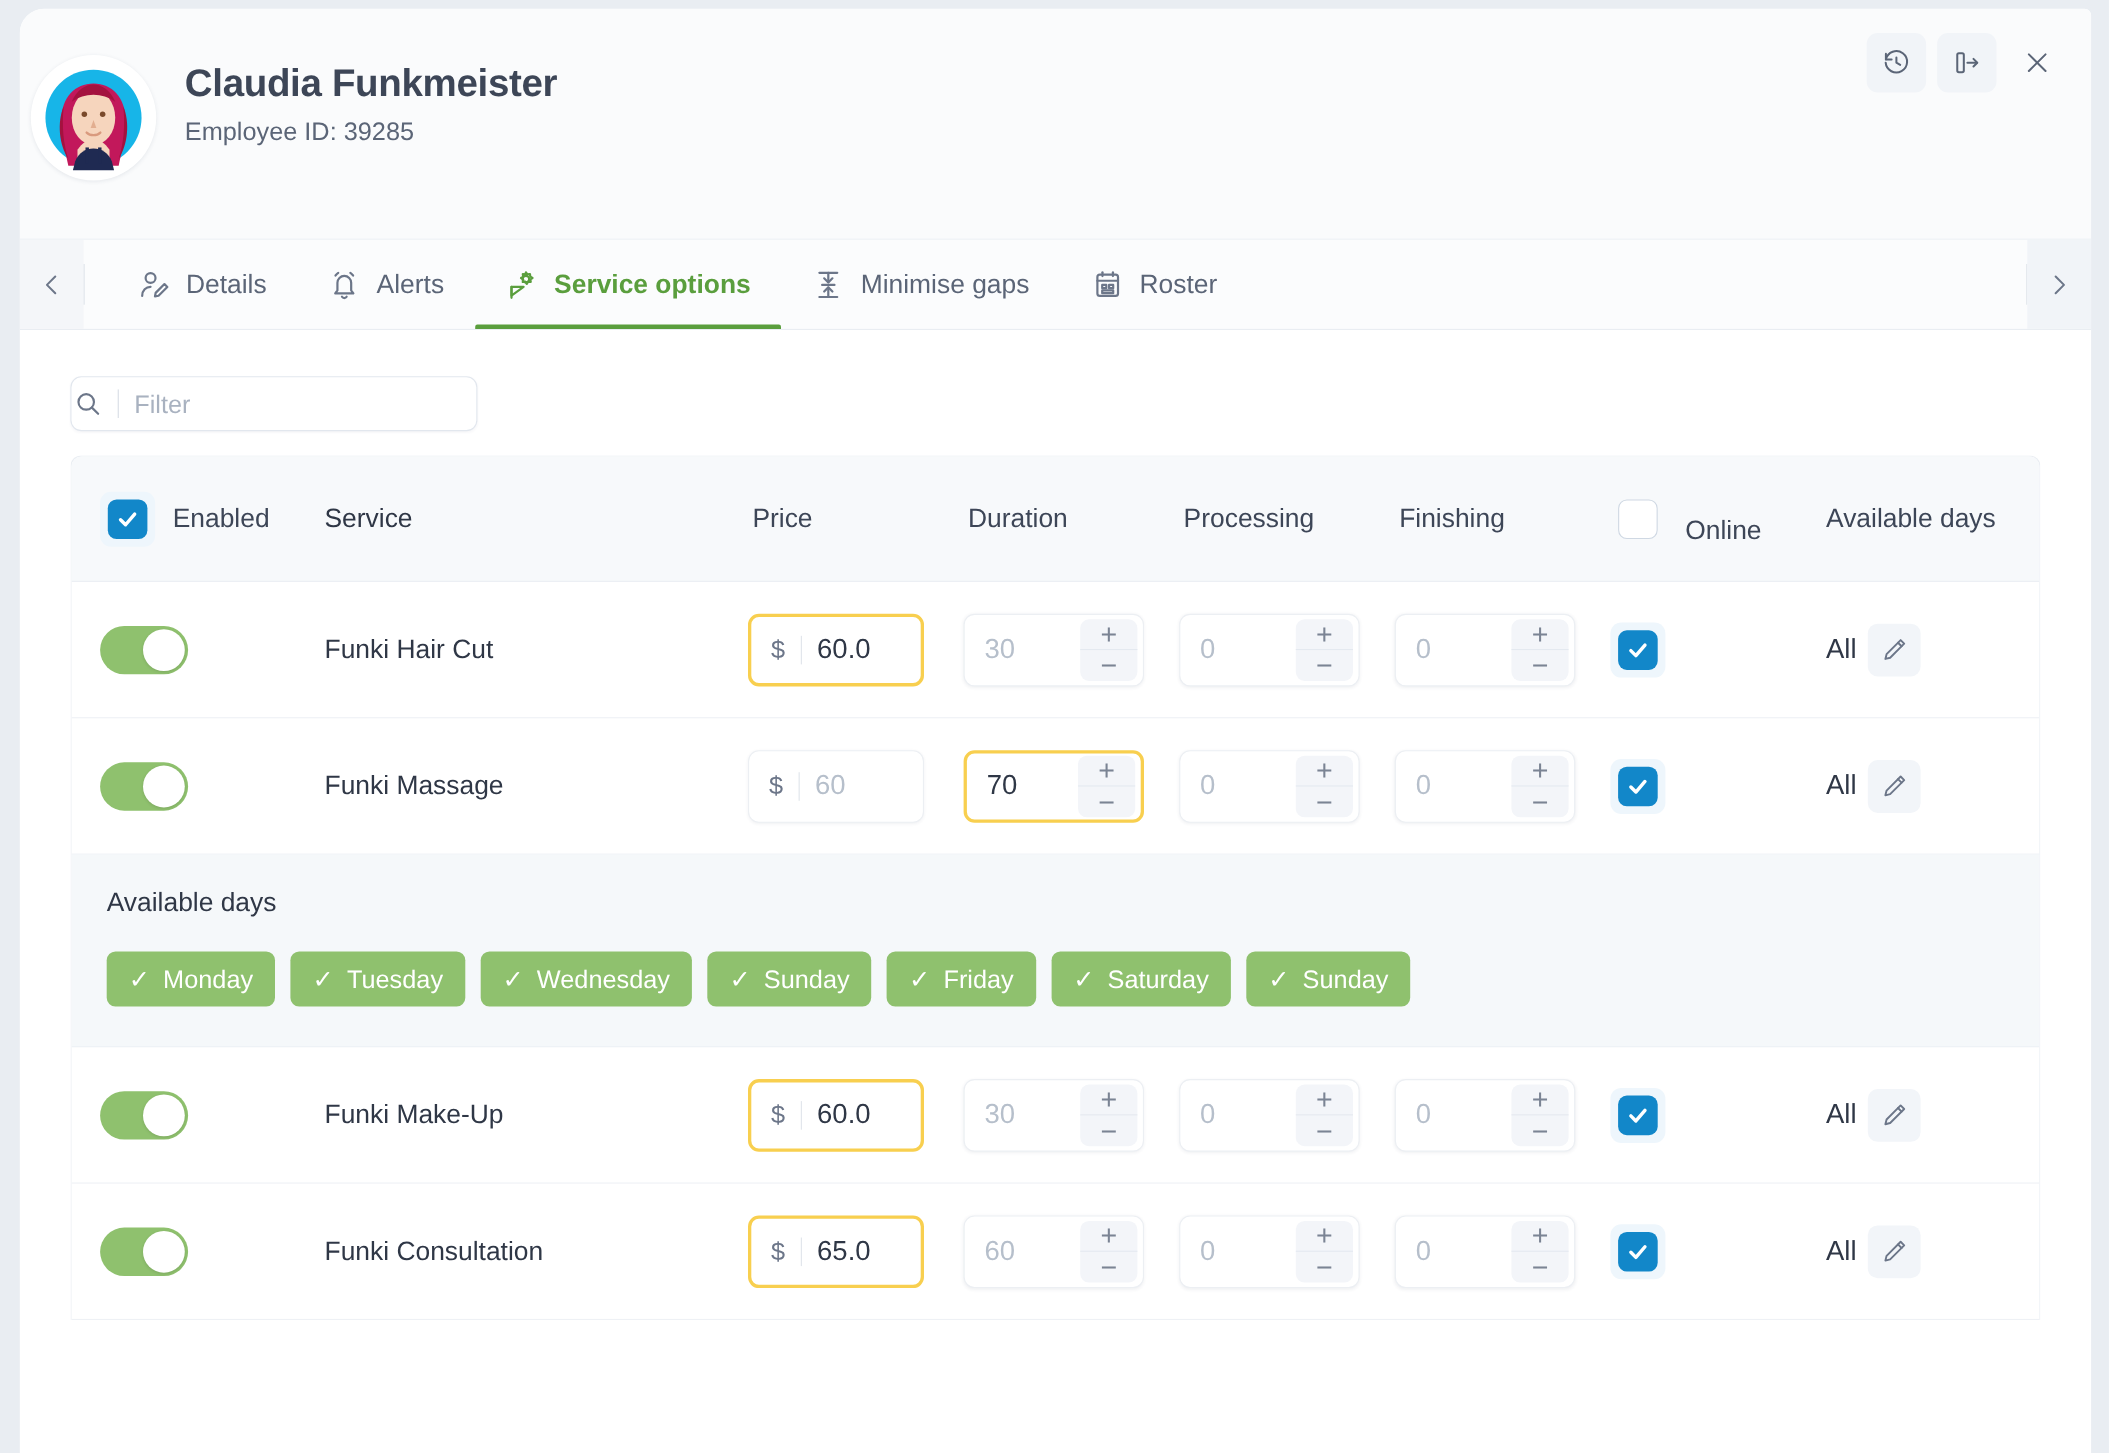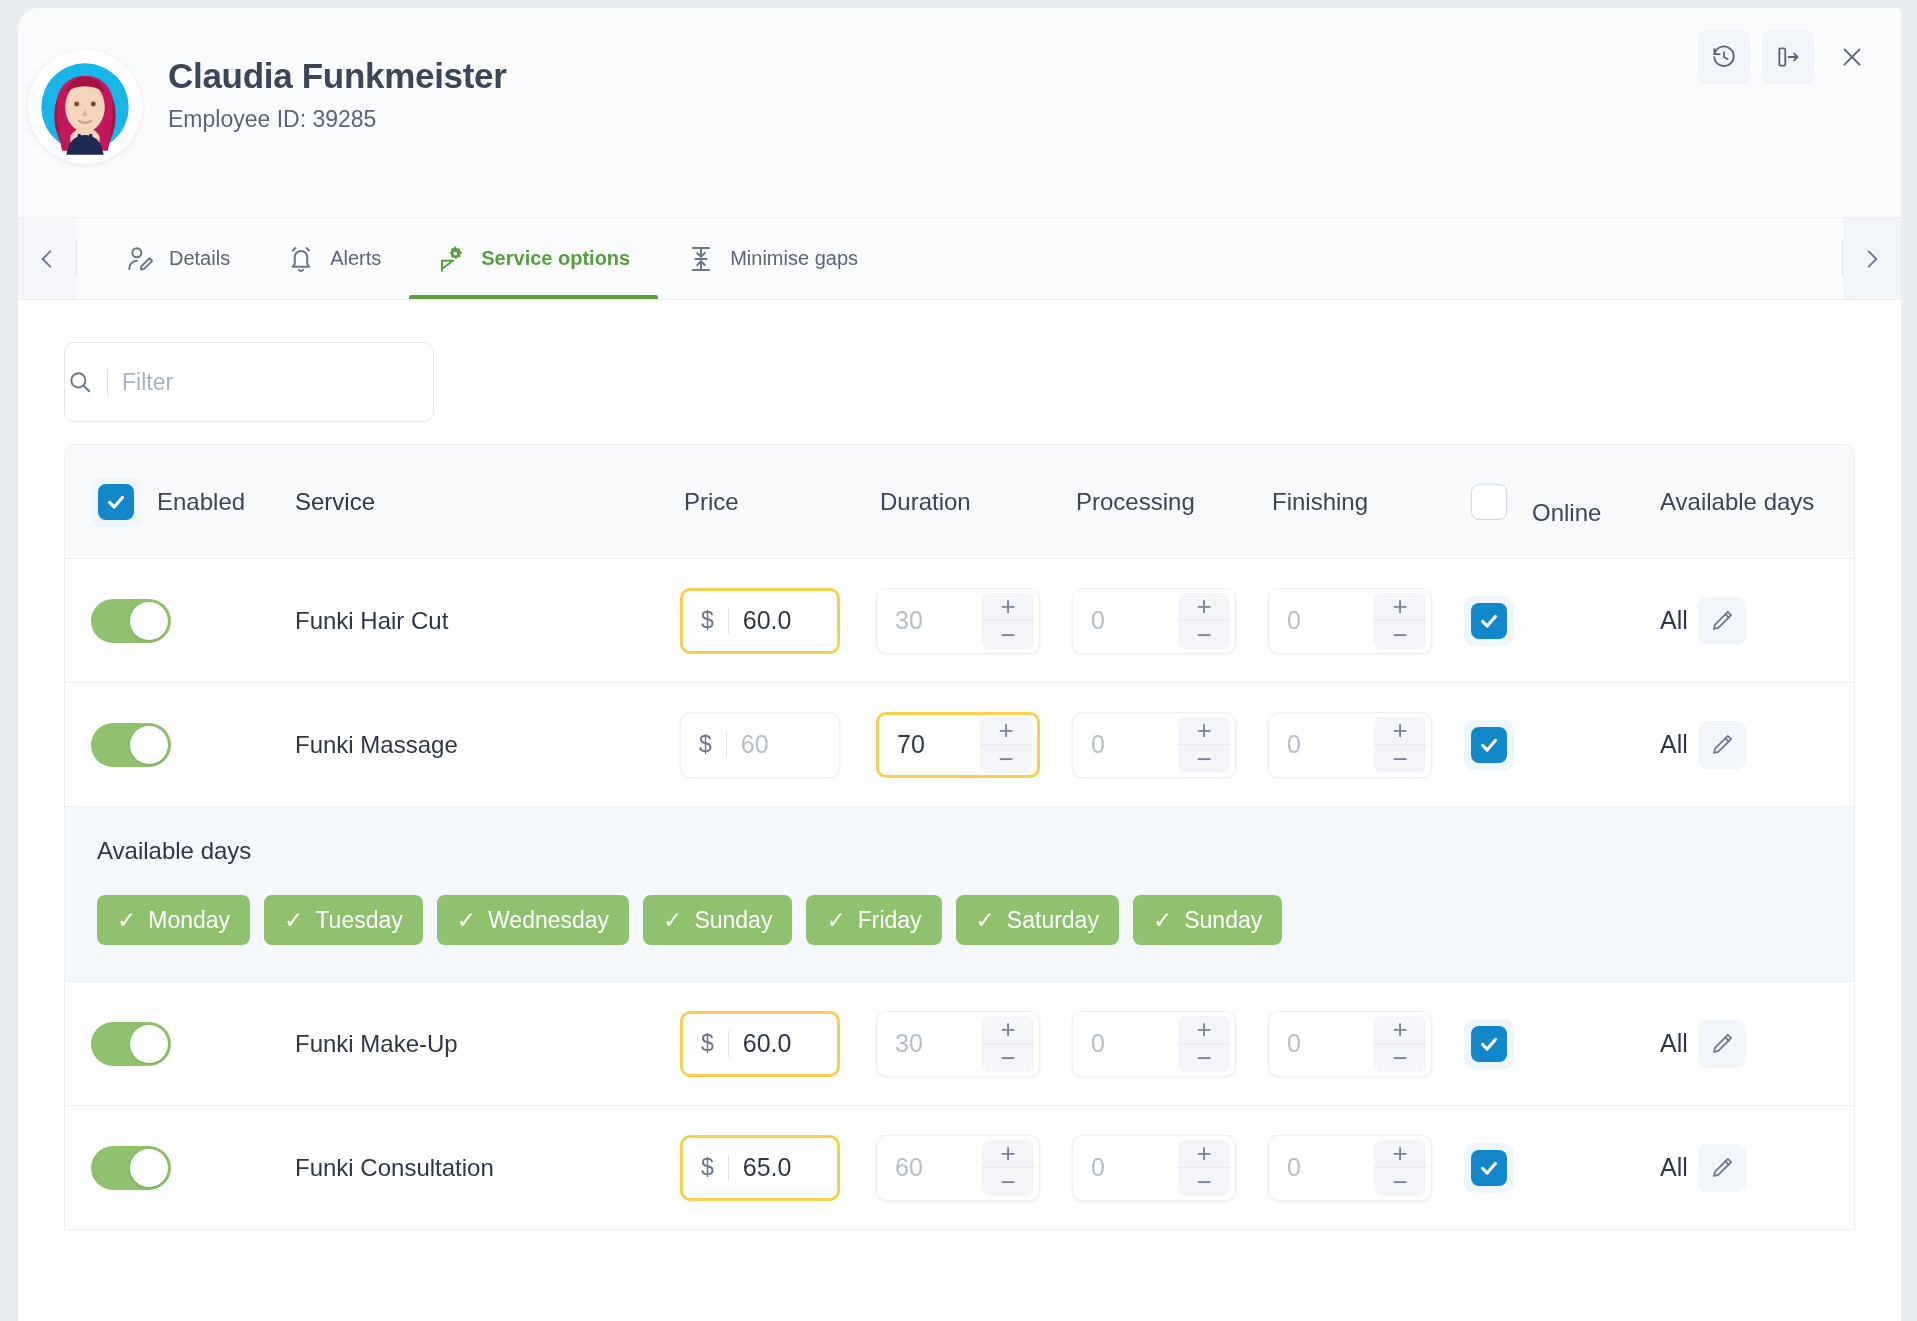--- a/index.html
+++ b/index.html
@@ -78,36 +78,36 @@
   }
   .nav-arrow.right { background: #f1f4f8; }
   .nav-div {
     width: 1px; background: #dfe4ea; margin: 22px 0;
   }
   .tabs { display: flex; align-items: stretch; flex: 1 1 auto; padding-left: 20px; }
   .tab {
     display: flex; align-items: center; gap: 14px;
     padding: 0 28px;
     cursor: pointer;
-    color: #5b6577; font-size: 20px;
+    color: #5b6577; font-size: 24px;
     position: relative;
     text-align: center;
   }
   .tab.active { color: #5a9e3d; font-weight: bold; }
   .tab.active::after {
     content: ""; position: absolute; left: 0; right: 0; bottom: 0;
     height: 4px; background: #5a9e3d; border-radius: 2px 2px 0 0;
   }
   .tab svg { width: 30px; height: 30px; flex: 0 0 auto; }
 
   
   .body { flex: 1 1 auto; padding: 0 46px; overflow: hidden; background: #fff; }
   .filter-row { padding: 42px 0 22px 0; }
   .filter-box {
-    width: 370px; height: 80px;
+    width: 370px; height: 50px;
     border: 1px solid #e2e7ee; border-radius: 10px;
     background: #fff;
     display: flex; align-items: center;
     box-shadow: 0 1px 2px rgba(40,60,90,.04);
     padding: 0 2px; gap: 14px;
   }
   .filter-box svg { width: 26px; height: 26px; color: #6c7689; flex: 0 0 auto; }
   .filter-sep { width: 1px; height: 26px; background: #d7dde5; }
   .filter-input {
     border: none; outline: none; flex: 1 1 auto;
@@ -312,20 +312,32 @@
           <line x1="5.5" y1="20.8" x2="18.5" y2="20.8"></line>
           <line x1="12" y1="3.2" x2="12" y2="10"></line>
           <polyline points="9 7.2 12 10.2 15 7.2"></polyline>
           <line x1="12" y1="20.8" x2="12" y2="14"></line>
           <polyline points="9 16.8 12 13.8 15 16.8"></polyline>
           <line x1="7.5" y1="12" x2="16.5" y2="12"></line>
         </svg>
         <span>Minimise gaps</span>
       </div>
 
+      <div class="tab">
+        <svg viewBox="0 0 24 24" fill="none" stroke="#6c7689" stroke-width="1.6" stroke-linecap="round" stroke-linejoin="round">
+          <rect x="4.5" y="4.5" width="15" height="15.5" rx="1.8"></rect>
+          <line x1="4.5" y1="9" x2="19.5" y2="9"></line>
+          <line x1="8.2" y1="2.8" x2="8.2" y2="5.6"></line>
+          <line x1="15.8" y1="2.8" x2="15.8" y2="5.6"></line>
+          <rect x="8" y="12" width="3" height="2.4"></rect>
+          <rect x="13" y="12" width="3" height="2.4"></rect>
+          <rect x="8" y="16" width="8" height="2"></rect>
+        </svg>
+        <span>Roster</span>
+      </div>
     </div>
 
     <div class="nav-div"></div>
     <div class="nav-arrow right">
       <svg viewBox="0 0 24 24" fill="none" stroke="currentColor" stroke-width="1.7" stroke-linecap="round" stroke-linejoin="round" width="26" height="26">
         <polyline points="9 5 16 12 9 19"></polyline>
       </svg>
     </div>
   </div>
 

